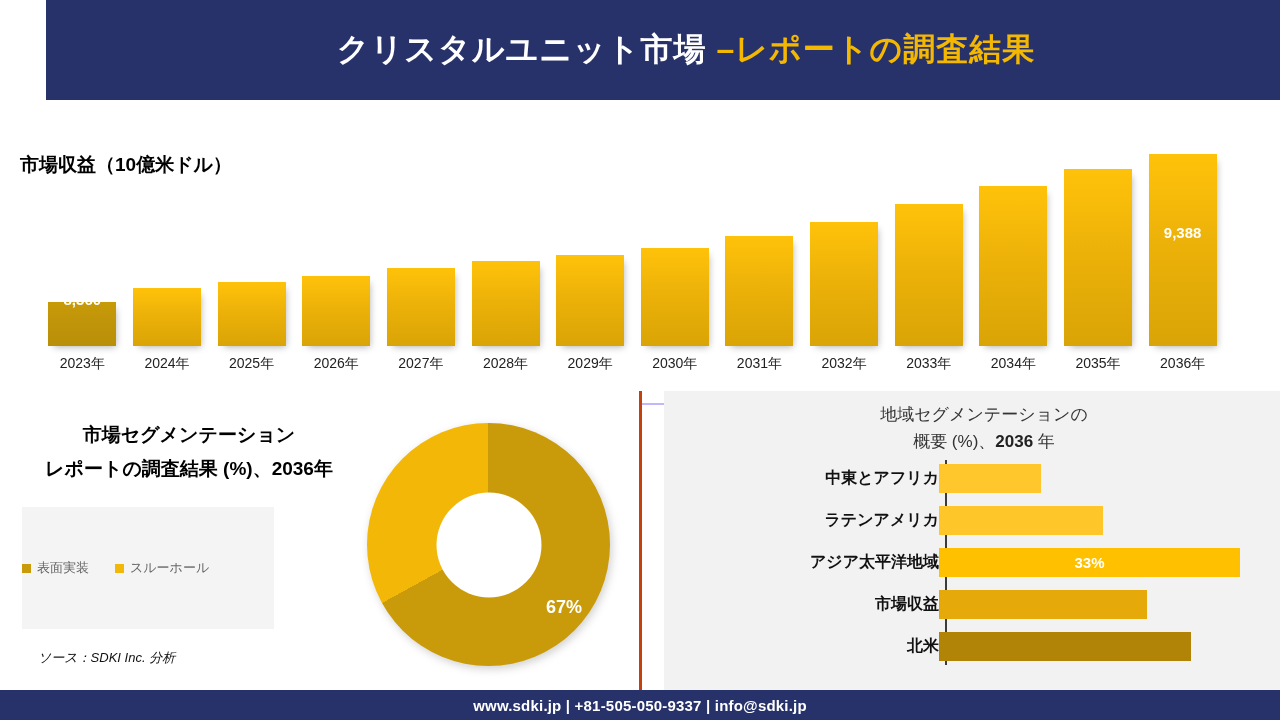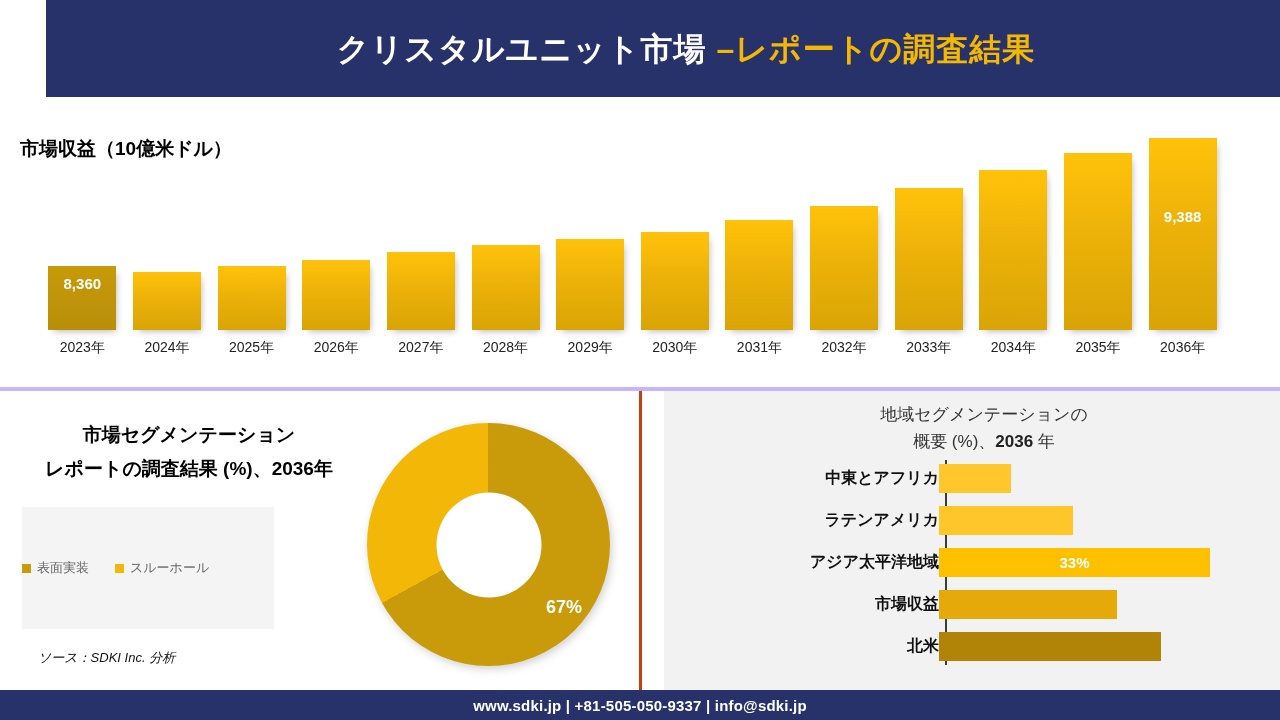--- a/index.html
+++ b/index.html
@@ -19,23 +19,23 @@
     display:flex;align-items:center;justify-content:center;margin-left:46px;
   }
   .header-title{
     font-size:32px;font-weight:bold;letter-spacing:1px;white-space:nowrap;
   }
   .title-main{color:#ffffff;}
   .title-accent{color:#F5B800;}
 
   
   .top-section{
-    position:absolute;left:0;top:97px;width:1280px;height:290px;
+    position:absolute;left:0;top:113px;width:1280px;height:290px;
     background:#ffffff;
-    border-bottom:4px solid #c4b5fd;
+    border-bottom:2px solid #c4b5fd;
   }
   .subtitle-block{
     position:absolute;left:20px;top:33px;
   }
   .subtitle-line{
     font-size:19px;font-weight:bold;color:#000000;line-height:38px;white-space:nowrap;
   }
 
   .bar-chart{
     position:absolute;left:40px;top:0px;width:1200px;height:290px;
@@ -147,21 +147,21 @@
   }
   .hbar-label{
     width:275px;text-align:right;
     font-size:16px;font-weight:bold;color:#111;white-space:nowrap;
     box-sizing:border-box;
   }
   .hbar-track{
     position:relative;flex:1 1 auto;height:34px;display:flex;align-items:center;
   }
   .hbar{
-    height:29px;position:relative;
+    height:29px;position:relative;padding-left:30px;
   }
   .hbar-val{
     position:absolute;left:0;right:0;top:50%;transform:translateY(-50%);
     text-align:center;color:#ffffff;font-size:15px;font-weight:bold;
   }
 
   
   .footer{
     position:absolute;left:0;top:690px;width:1280px;height:30px;
     background:#27326B;
@@ -184,21 +184,21 @@
 
   <div class="top-section">
 
     <div class="subtitle-block">
       <div class="subtitle-line">市場収益（10億米ドル）</div>
     </div>
 
     <div class="bar-chart">
       <div class="bars-row" id="bars-row">
           <div class="bar-slot">
-            <div class="bar first" style="height: 64px; text-decoration: underline;">
+            <div class="bar first" style="height: 44px; text-decoration: underline;">
               <div class="bar-value first-val">8,360</div>
             </div>
           </div>
           <div class="bar-slot">
             <div class="bar" style="height: 58px;"></div>
           </div>
           <div class="bar-slot">
             <div class="bar" style="height: 64px;"></div>
           </div>
           <div class="bar-slot">

